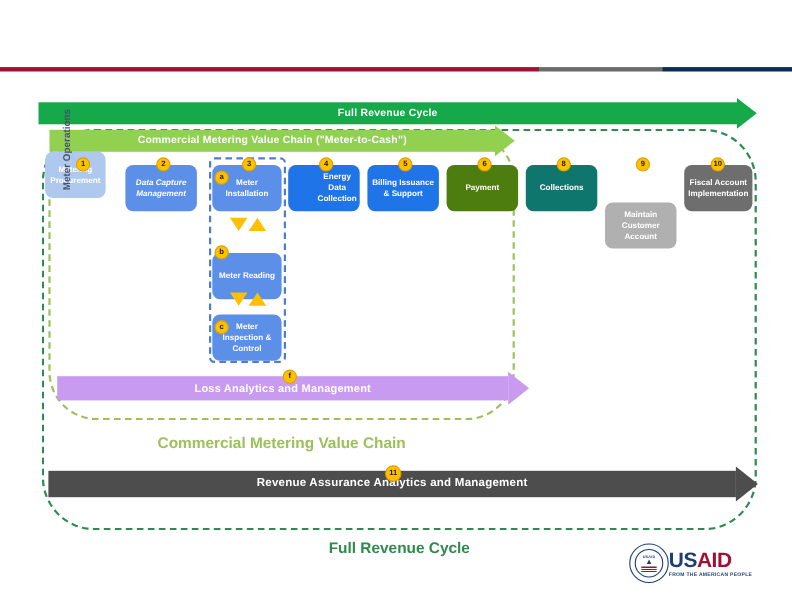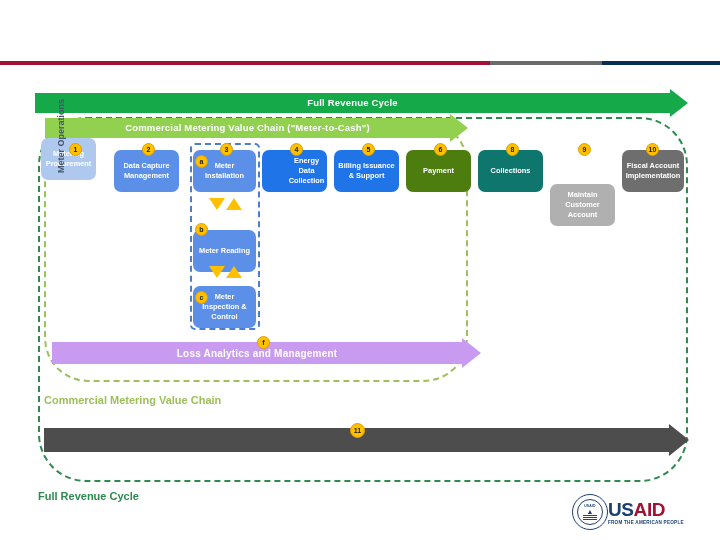--- a/index.html
+++ b/index.html
@@ -161,22 +161,23 @@
     font-weight: bold;
     text-align: center;
     white-space: nowrap;
     margin-left: -104px;
   }
 
   
   .caption {
     position: absolute;
     color: #9CC05A;
-    font-size: 11px;
-    font-weight: bold;
+    font-size: 14px;
+    font-weight: bold;
+    text-align: center;
     white-space: nowrap;
   }
   .caption.dark { color: #2E8B4F; }
 
   
   .usaid { position: absolute; left: 572px; top: 492px; width: 140px; height: 40px; display: flex; align-items: center; gap: 0; }
   .usaid-seal { width: 36px; height: 36px; position: relative; }
   .usaid-seal .ring {
     position: absolute; inset: 0;
     border-radius: 50%;
@@ -220,21 +221,21 @@
   <div class="arrow arrow-cmvc">
     <span>Commercial Metering Value Chain ("Meter-to-Cash")</span>
     <span class="cap"></span>
   </div>
 
   <div class="stage lightblue" style="left:41px;  top:138px; width:55px; height:42px;">
     <span>Metering Procurement</span>
   </div>
   <div class="badge" style="left:69px; top:143px;">1</div>
 
-  <div class="stage midblue" style="left:114px; top:150px; width:65px; height:42px;">
+  <div class="stage midblue" style="left:114px; top:150px; width:65px; height:42px;font-style:italic;">
     <span>Data Capture Management</span>
   </div>
   <div class="badge" style="left:142px; top:143px;">2</div>
 
   <div class="stage midblue" style="left:193px; top:150px; width:63px; height:42px;">
     <span>Meter Installation</span>
   </div>
   <div class="badge" style="left:220px; top:143px;">3</div>
   <div class="badge" style="left:195px; top:155px;">a</div>
 
@@ -292,20 +293,21 @@
 
   <div class="arrow arrow-loss">
     <span>Loss Analytics and Management</span>
     <span class="cap"></span>
   </div>
   <div class="badge" style="left:257px; top:336px;">f</div>
 
   <div class="caption" style="left:44px; top:394px; width:424px;">Commercial Metering Value Chain</div>
 
   <div class="arrow arrow-raam">
+    <span>Revenue Assurance Analytics and Management</span>
     <span class="cap"></span>
   </div>
   <div class="badge" style="left:350px; top:423px; width:15px; height:15px;">11</div>
 
   <div class="caption dark" style="left:38px; top:490px; width:650px;">Full Revenue Cycle</div>
 
   <div class="usaid">
     <div class="usaid-seal">
       <div class="ring"></div>
       <div class="inner">

